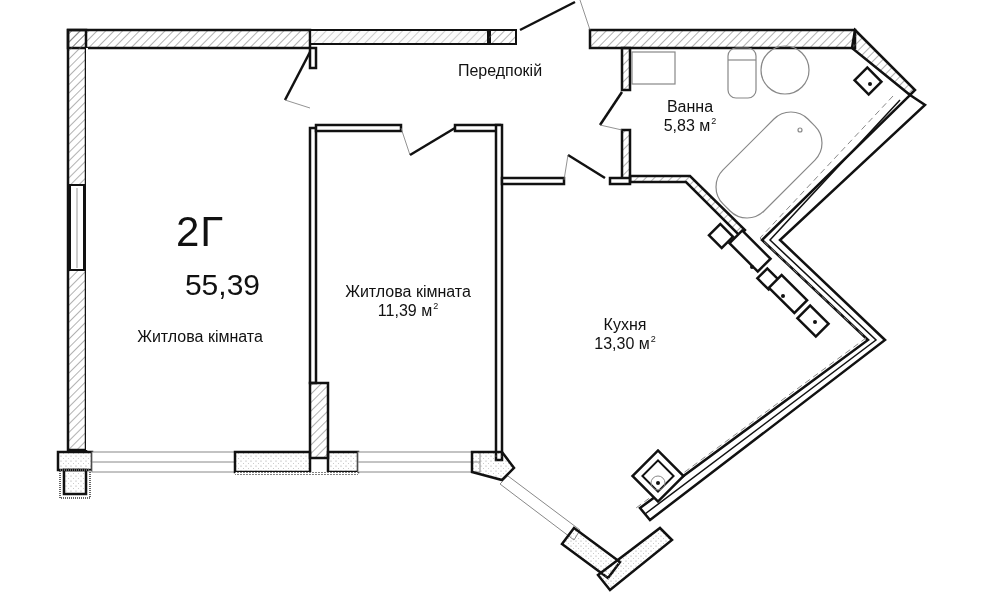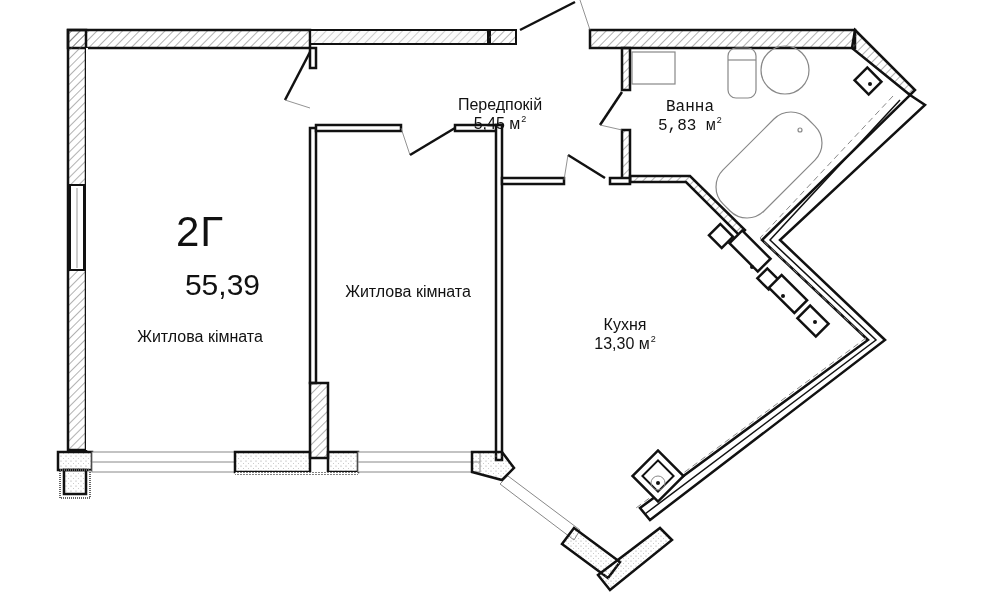--- a/index.html
+++ b/index.html
@@ -132,28 +132,28 @@
 
 <div class="apt-code">2Г</div>
 <div class="apt-area">55,39</div>
 
 <div class="label" style="left:110px; top:328px; width:180px;">
   <span class="room-name">Житлова кімната</span>
 </div>
 
 <div class="label" style="left:318px; top:283px; width:180px;">
   <span class="room-name">Житлова кімната</span>
+  <span class="room-area"><span>11,39</span> <span>м</span><span class="sup">2</span></span>
 </div>
 
-<div class="label" style="left:430px; top:62px; width:140px;margin-top:34px;">
+<div class="label" style="left:430px; top:62px; width:140px;">
   <span class="room-name">Передпокій</span>
-  <span class="room-area"><span>5,45</span> <span>м</span><span class="sup">2</span></span>
 </div>
 
-<div class="label" style="left:645px; top:98px; width:90px;font-family:Liberation Mono, monospace;">
+<div class="label" style="left:645px; top:98px; width:90px;">
   <span class="room-name">Ванна</span>
   <span class="room-area"><span>5,83</span> <span>м</span><span class="sup">2</span></span>
 </div>
 
 <div class="label" style="left:570px; top:316px; width:110px;">
   <span class="room-name">Кухня</span>
   <span class="room-area"><span>13,30</span> <span>м</span><span class="sup">2</span></span>
 </div>
 
 </body></html>

